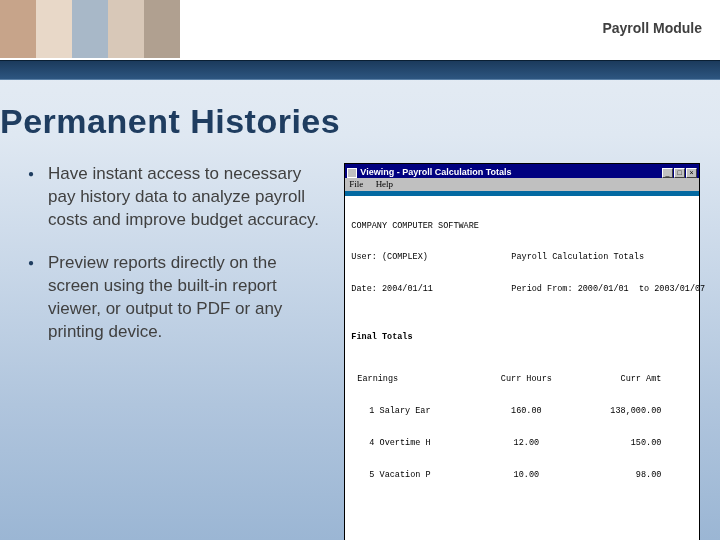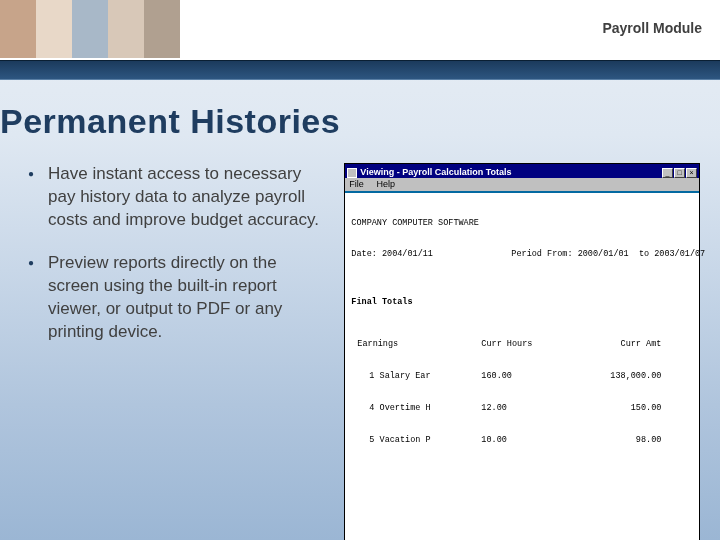--- a/index.html
+++ b/index.html
@@ -104,35 +104,35 @@
     border-bottom-color: #404040;
     margin-left: 1px;
     font-size: 7px;
     text-align: center;
     line-height: 8px;
     color: #000;
   }
   .menubar {
     background: #c0c0c0;
     padding: 1px 4px;
-    font-family: Liberation Sans, sans-serif;
+    font-family: Liberation Serif, serif;
     font-size: 9px;
-    border-bottom: 2px solid #0369a1;
+    border-bottom: 5px solid #0369a1;
   }
   .menubar span { margin-right: 10px; }
   .report-body {
     padding: 3px 6px 4px 6px;
     white-space: pre;
   }
   .row { display: flex; }
   .lcol { width: 160px; }
   .rcol { width: 180px; text-align: left; }
   .num-row { display: flex; }
   .nlabel { width: 130px; padding-left: 18px; }
-  .n1 { width: 90px; text-align: left; }
+  .n1 { width: 90px; text-align: center; }
   .n2 { width: 90px; text-align: right; }
   .section-h { margin-top: 5px; font-weight: bold; }
 </style>
 </head>
 <body>
 
 <div class="header-band">
   <div class="photo-strip"></div>
   <div class="module-label">Payroll Module</div>
 </div>
@@ -156,20 +156,24 @@
     </div>
     <div class="menubar">
       <span>File</span>
       <span>Help</span>
     </div>
     <div class="report-body">
       <div class="row">
         <div class="lcol">COMPANY COMPUTER SOFTWARE</div>
       </div>
       <div class="row">
+        <div class="lcol">User: (COMPLEX)</div>
+        <div class="rcol">Payroll Calculation Totals</div>
+      </div>
+      <div class="row">
         <div class="lcol">Date: 2004/01/11</div>
         <div class="rcol">Period From: 2000/01/01  to 2003/01/07</div>
       </div>
 
       <div class="section-h">Final Totals</div>
 
       <div class="num-row">
         <div class="nlabel" style="padding-left:6px">Earnings</div>
         <div class="n1">Curr Hours</div>
         <div class="n2">Curr Amt</div>

